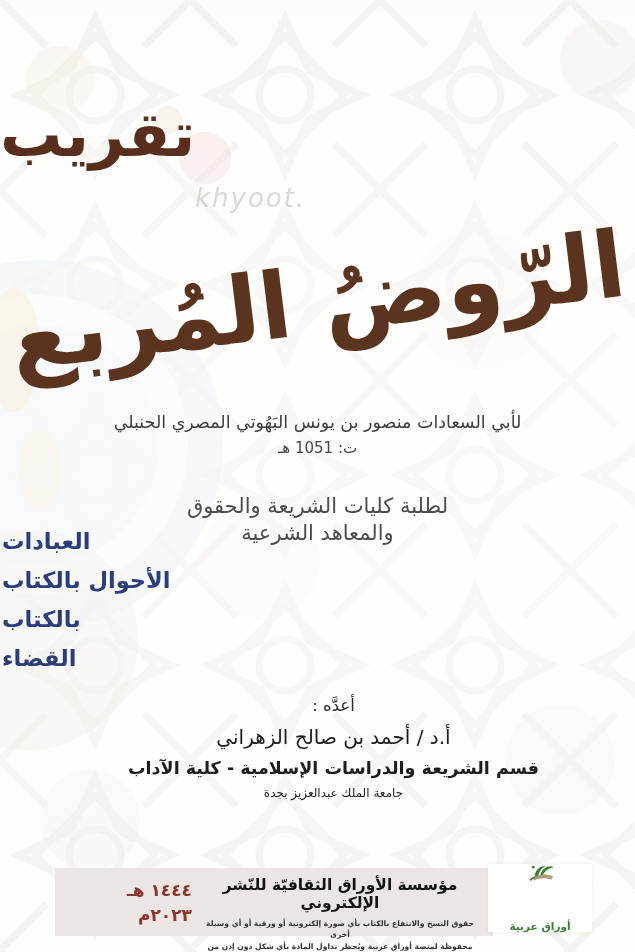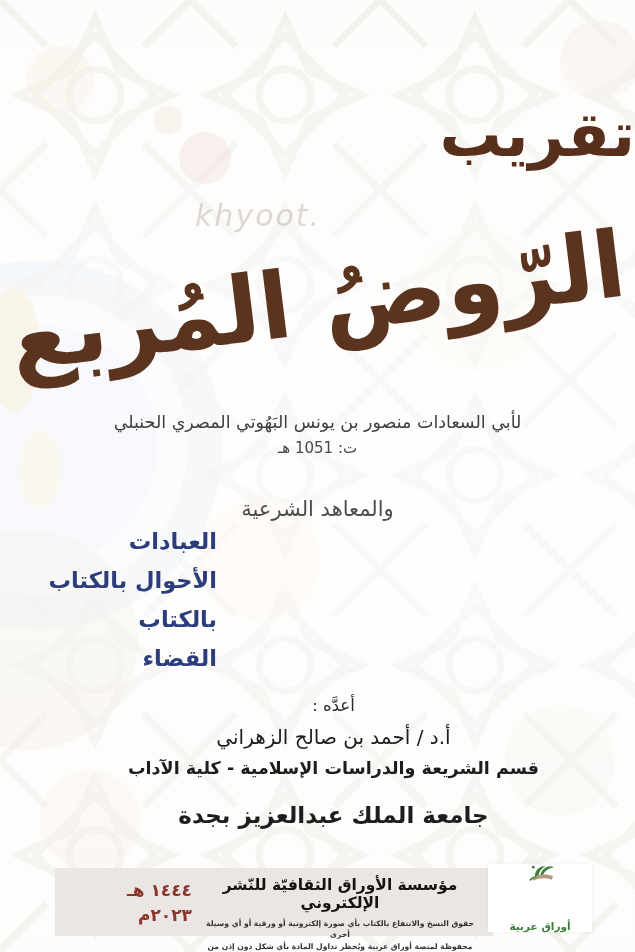--- a/index.html
+++ b/index.html
@@ -3,43 +3,43 @@
 <meta charset="utf-8">
 <style>
   html,body{margin:0;padding:0;}
   body{background:#ffffff;font-family:"DejaVu Sans",sans-serif;}
   .page{position:relative;width:635px;height:952px;margin:0 auto;background:#fdfcfa;overflow:hidden;}
   .bg-svg{position:absolute;inset:0;z-index:0;}
   .fade-overlay{position:absolute;inset:0;z-index:1;pointer-events:none;
     background:linear-gradient(180deg,rgba(255,255,255,.15) 0%,rgba(255,255,255,.55) 30%,rgba(255,255,255,.55) 62%,rgba(255,255,255,.2) 100%);}
   .layer{position:absolute;z-index:2;}
 
-  .watermark{left:195px;top:198px;font-size:30px;font-style:italic;color:rgba(168,156,144,.38);letter-spacing:2px;}
+  .watermark{left:195px;top:183px;font-size:26px;font-style:italic;color:rgba(168,156,144,.38);letter-spacing:2px;}
 
-  .series-label{left:0;right:0;top:98px;text-align:right;font-size:62px;font-weight:bold;color:#572f1c;direction:rtl;}
+  .series-label{left:0;right:0;top:98px;text-align:left;font-size:62px;font-weight:bold;color:#572f1c;direction:rtl;}
 
   .main-title{left:0;right:0;top:238px;text-align:center;font-size:92px;font-weight:bold;color:#5b341f;
     direction:rtl;white-space:nowrap;transform:rotate(-7deg);line-height:1.4;}
 
   .author-block{left:0;right:0;top:412px;text-align:center;direction:rtl;color:#3e3e3e;}
   .author-line{font-size:17.5px;letter-spacing:.2px;}
   .death-line{font-size:15px;margin-top:7px;color:#474747;}
 
   .audience-block{left:0;right:0;top:494px;text-align:center;direction:rtl;color:#4c4c4c;}
   .audience-l1{font-size:21px;}
   .audience-l2{font-size:21px;margin-top:3px;}
 
-  .topics{left:2px;top:528px;width:215px;display:flex;flex-direction:column;gap:13px;text-align:right;direction:rtl;}
+  .topics{left:2px;top:528px;width:215px;display:flex;flex-direction:column;gap:13px;text-align:left;direction:rtl;}
   .topic{font-size:22.5px;font-weight:bold;color:#2b3d7d;white-space:nowrap;text-shadow:0 1px 0 rgba(255,255,255,.8);}
 
   .prepared-block{left:0;right:0;top:696px;text-align:center;direction:rtl;color:#1d1d1d;padding-left:32px;}
   .prepared-label{font-size:16.5px;color:#2a2a2a;}
   .editor-name{font-size:20px;font-weight:normal;margin-top:10px;}
   .editor-dept{font-size:17.5px;font-weight:bold;margin-top:9px;}
-  .editor-univ{font-size:23px;font-weight:bold;margin-top:24px;}
+  .editor-univ{font-size:12px;font-weight:normal;margin-top:8px;}
 
   .footer-band{left:55px;top:868px;width:438px;height:68px;background:#ebe6e3;}
   .years{position:absolute;z-index:3;left:72px;top:880px;width:120px;text-align:right;direction:rtl;color:#8a352c;font-weight:bold;}
   .year-h{font-size:17px;}
   .year-g{font-size:17px;margin-top:5px;}
   .publisher-block{position:absolute;z-index:3;left:195px;top:876px;width:290px;text-align:center;direction:rtl;color:#141414;}
   .publisher-name{font-size:15.5px;font-weight:bold;}
   .rights{font-size:7.6px;color:#333;margin-top:6px;line-height:1.5;font-weight:bold;}
 
   .logo-box{left:488px;top:864px;width:104px;height:68px;background:#ffffff;display:flex;flex-direction:column;
@@ -87,20 +87,21 @@
   <div class="layer series-label">تقريب</div>
 
   <div class="layer main-title">الرّوضُ المُربع</div>
 
   <div class="layer author-block">
     <div class="author-line">لأبي السعادات منصور بن يونس البَهُوتي المصري الحنبلي</div>
     <div class="death-line">ت: 1051 هـ</div>
   </div>
 
   <div class="layer audience-block">
+    <div class="audience-l1">لطلبة كليات الشريعة والحقوق</div>
     <div class="audience-l2">والمعاهد الشرعية</div>
   </div>
 
   <div class="layer topics">
     <div class="topic">العبادات</div>
     <div class="topic">الأحوال بالكتاب</div>
     <div class="topic">بالكتاب</div>
     <div class="topic">القضاء</div>
   </div>
 

